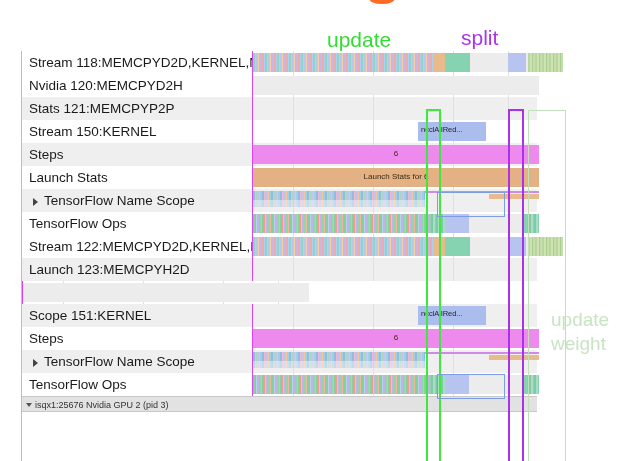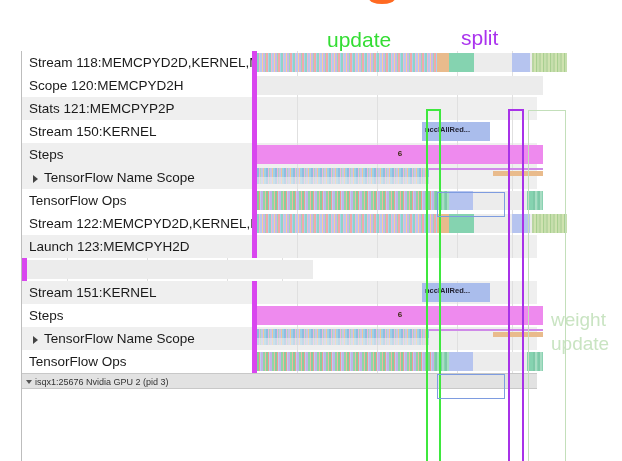--- a/index.html
+++ b/index.html
@@ -45,21 +45,21 @@
     font-size:13.5px;color:#1a1a1a;
     display:flex;align-items:center;
     padding-left:7px;box-sizing:border-box;
     overflow:hidden;white-space:nowrap;
     background:transparent;
     position:relative;z-index:3;
   }
   .rowlabel.indent{padding-left:22px;}
   .rowlabel .tri{position:absolute;left:11px;top:9px;width:0;height:0;
     border-left:5px solid #444;border-top:4px solid transparent;border-bottom:4px solid transparent;}
-  .track{flex:1 1 auto;position:relative;border-left:5px solid #d946ef;font-weight:bold;}
+  .track{flex:1 1 auto;position:relative;border-left:1px solid #d946ef;}
 
   
   .bar{position:absolute;top:3px;height:17px;}
   .bar.full{top:2px;height:19px;}
   .bar.label{font-size:8px;color:#3a2a10;text-align:center;line-height:17px;overflow:hidden;}
   .steps-bar{background:#ee8aee;}
   .launch-bar{background:#e3b183;}
   .nccl-bar{background:#aabdec;font-size:7.5px;color:#223;line-height:15px;text-align:left;padding-left:3px;box-sizing:border-box;}
 
   
@@ -94,22 +94,22 @@
 </style>
 </head>
 <body>
 
 <div id="orange-blob"></div>
 
 <div class="annot" id="annot-concat">update</div>
 <div class="annot" id="annot-split">split</div>
 <div class="annot" id="annot-nccl">nccl</div>
 <div class="annot" id="annot-weight">
+  <span>update</span>
   <span>weight</span>
-  <span>update</span>
 </div>
 
 <div id="viewer">
   <div id="rows-host">
       <div class="row">
         <div class="rowlabel">
           <span>Stream 118:MEMCPYD2D,KERNEL,ME</span>
         </div>
         <div class="track">
           <div class="tick" style="left: 40px;"></div>
@@ -120,21 +120,21 @@
           <div class="bar full solidtan" style="left: 180px; width: 12px;"></div>
           <div class="bar full solidmint" style="left: 192px; width: 25px;"></div>
           <div class="bar full solidgrey" style="left: 217px; width: 38px;"></div>
           <div class="bar full solidblue" style="left: 255px; width: 18px;"></div>
           <div class="bar full solidgrey" style="left: 273px; width: 2px;"></div>
           <div class="bar full stripeE" style="left: 275px; width: 35px;"></div>
         </div>
       </div>
       <div class="row">
         <div class="rowlabel">
-          <span>Scope 120:MEMCPYD2H</span>
+          <span>Nvidia 120:MEMCPYD2H</span>
         </div>
         <div class="track">
           <div class="tick" style="left: 40px;"></div>
           <div class="tick" style="left: 120px;"></div>
           <div class="tick" style="left: 200px;"></div>
           <div class="tick" style="left: 255px;"></div>
           <div class="bar full solidgrey" style="left: 0px; width: 286px;"></div>
         </div>
       </div>
       <div class="row alt">
@@ -163,20 +163,32 @@
       <div class="row alt">
         <div class="rowlabel">
           <span>Steps</span>
         </div>
         <div class="track">
           <div class="tick" style="left: 40px;"></div>
           <div class="tick" style="left: 120px;"></div>
           <div class="tick" style="left: 200px;"></div>
           <div class="tick" style="left: 255px;"></div>
           <div class="bar full steps-bar label" style="left: 0px; width: 286px; text-align: center;">6</div>
+        </div>
+      </div>
+      <div class="row">
+        <div class="rowlabel">
+          <span>Launch Stats</span>
+        </div>
+        <div class="track">
+          <div class="tick" style="left: 40px;"></div>
+          <div class="tick" style="left: 120px;"></div>
+          <div class="tick" style="left: 200px;"></div>
+          <div class="tick" style="left: 255px;"></div>
+          <div class="bar full launch-bar label" style="left: 0px; width: 286px; text-align: center;">Launch Stats for 6</div>
         </div>
       </div>
       <div class="row alt">
         <div class="rowlabel indent">
           <span class="tri"></span>
           <span>TensorFlow Name Scope</span>
         </div>
         <div class="track">
           <div class="tick" style="left: 40px;"></div>
           <div class="tick" style="left: 120px;"></div>
@@ -239,21 +251,21 @@
         <div class="track">
           <div class="tick" style="left: 40px;"></div>
           <div class="tick" style="left: 120px;"></div>
           <div class="tick" style="left: 200px;"></div>
           <div class="tick" style="left: 255px;"></div>
           <div class="bar full solidgrey" style="left: 0px; width: 286px;"></div>
         </div>
       </div>
       <div class="row alt">
         <div class="rowlabel">
-          <span>Stream 151:KERNEL</span>
+          <span>Scope 151:KERNEL</span>
         </div>
         <div class="track">
           <div class="tick" style="left: 40px;"></div>
           <div class="tick" style="left: 120px;"></div>
           <div class="tick" style="left: 200px;"></div>
           <div class="tick" style="left: 255px;"></div>
           <div class="bar full nccl-bar" style="left: 165px; width: 68px;">ncclAllRed...</div>
         </div>
       </div>
       <div class="row">

